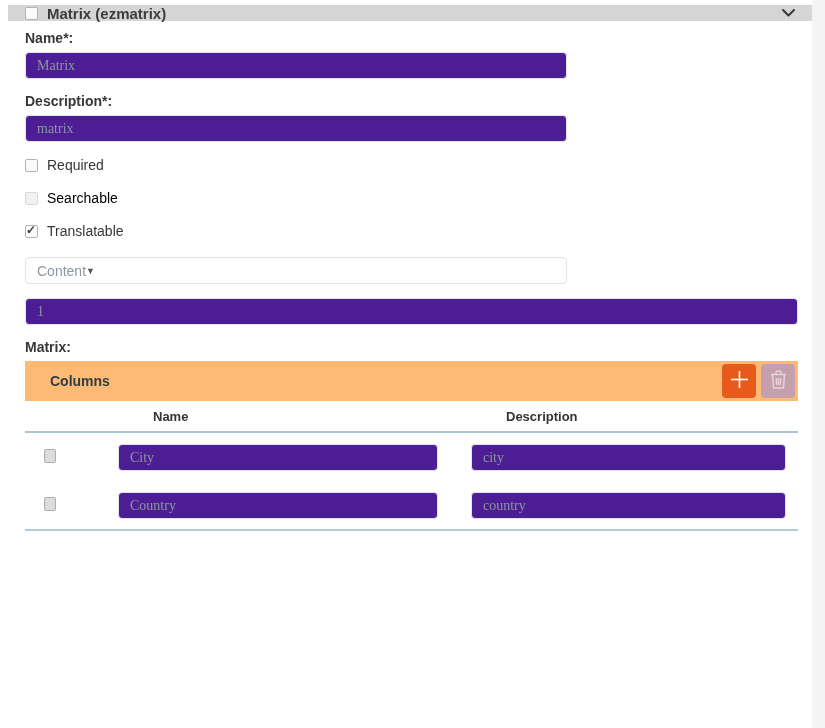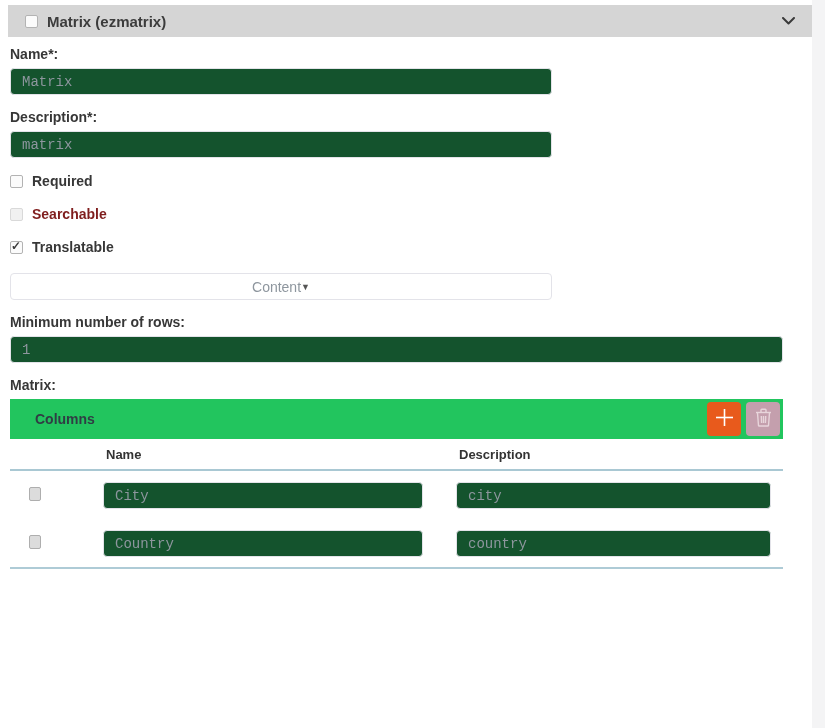--- a/index.html
+++ b/index.html
@@ -9,82 +9,82 @@
     background: #ffffff;
     font-family: "Liberation Sans", sans-serif;
   }
   .page-right-strip {
     position: absolute; top: 0; right: 0; width: 13px; height: 728px;
     background: #f4f4f5;
   }
 
   
   .panel-header {
-    margin: 5px 13px 0 8px; height: 32px; background: #d5d5d5;
+    margin: 5px 13px 0 8px; height: 16px; background: #d5d5d5;
     display: flex; align-items: center; padding: 0 17px;
   }
   .panel-title { font-weight: bold; font-size: 15px; color: #3c3c3c; margin-left: 9px; }
   .chevron { margin-left: auto; display: flex; align-items: center; }
 
   
-  .form { padding: 9px 0 0 10px; }
+  .form { padding: 9px 0 0 25px; }
   .form-group { margin-bottom: 14px; }
   .field-label {
     display: block; font-weight: bold; font-size: 14px; color: #373737;
     margin-bottom: 6px; line-height: 16px;
   }
   .text-input {
     width: 542px; height: 27px; border: 1px solid #e3e3e9; border-radius: 4px;
-    padding: 0 11px; font-size: 14px; color: #8e969e; background: #14532d;
-    outline: none; font-family: Liberation Mono, monospace;
+    padding: 0 11px; font-size: 14px; color: #8e969e; background: #4c1d95;
+    outline: none; font-family: Liberation Serif, serif;
   }
   .text-input.wide { width: 773px; }
 
   
   .cb {
     appearance: none; -webkit-appearance: none;
     width: 13px; height: 13px; margin: 0; border: 1px solid #b3b3b3;
     border-radius: 2px; background: #fbfbfb; position: relative; flex: 0 0 auto;
   }
   .cb:checked::after {
     content: "\2713"; position: absolute; left: 0px; top: -3px;
     font-size: 12px; font-weight: bold; color: #3a3a3a;
   }
   .cb:disabled { background: #f1f1f1; border-color: #d9d9d9; }
   .cb-row { background: #dcdcdc; border-color: #aeaeae; width: 12px; height: 14px; }
   .check-group { display: flex; align-items: center; height: 14px; margin: 16px 0 19px; }
-  .check-label { font-weight: bold; font-size: 14px; color: #373737; margin-left: 9px; }
-  .check-group.disabled .check-label { color: #7f1d1d; }
+  .check-label { font-weight: normal; font-size: 14px; color: #373737; margin-left: 9px; }
+  .check-group.disabled .check-label { color: #000000; }
 
   
   .select-box {
     width: 542px; height: 27px; border: 1px solid #e3e3e9; border-radius: 4px;
-    display: flex; align-items: center; justify-content: center;
+    display: flex; align-items: center; justify-content: flex-start;
     padding: 0 11px; font-size: 14px; color: #8e969e; background: #fff; cursor: default;
   }
   .select-arrow { font-size: 9px; color: #555; }
 
   
   .columns-section { width: 773px; }
   .table-header {
-    height: 40px; background: #22c55e; display: flex; align-items: center;
+    height: 40px; background: #fdba74; display: flex; align-items: center;
     padding: 0 3px 0 25px;
   }
   .table-title { font-weight: bold; font-size: 14px; color: #303d44; }
   .table-btns { margin-left: auto; display: flex; gap: 5px; }
   .btn {
     width: 34px; height: 34px; border: none; border-radius: 4px;
     display: flex; align-items: center; justify-content: center; padding: 0; cursor: pointer;
   }
   .btn-add { background: #e85a1c; }
   .btn-trash { background: #c49fad; cursor: default; }
 
   .tbl-head, .tbl-row { display: grid; grid-template-columns: 93px 353px 327px; align-items: center; }
   .tbl-head { height: 32px; border-bottom: 2px solid #a9c8d3; }
-  .th { font-weight: bold; font-size: 13px; color: #333; padding-left: 3px; }
+  .th { font-weight: bold; font-size: 13px; color: #333; padding-left: 3px; margin-left: 32px; }
   .tbl-row { height: 49px; }
   .tbl-row.ruled { border-bottom: 2px solid #aecbd6; }
   .td-check { padding-left: 19px; }
   .row-input-name { width: 320px; }
   .row-input-id { width: 315px; }
 </style>
 </head>
 <body>
 
 <div class="page-right-strip"></div>
@@ -129,21 +129,20 @@
   </div>
 
   <div class="form-group">
     <div class="select-box">
       <span>Content</span>
       <span class="select-arrow">▼</span>
     </div>
   </div>
 
   <div class="form-group">
-    <label class="field-label">Minimum number of rows:</label>
     <input type="text" class="text-input wide" value="1" style="">
   </div>
 
   <div class="form-group">
     <label class="field-label">Matrix:</label>
 
     <div class="columns-section">
       <div class="table-header">
         <span class="table-title">Columns</span>
         <div class="table-btns">

